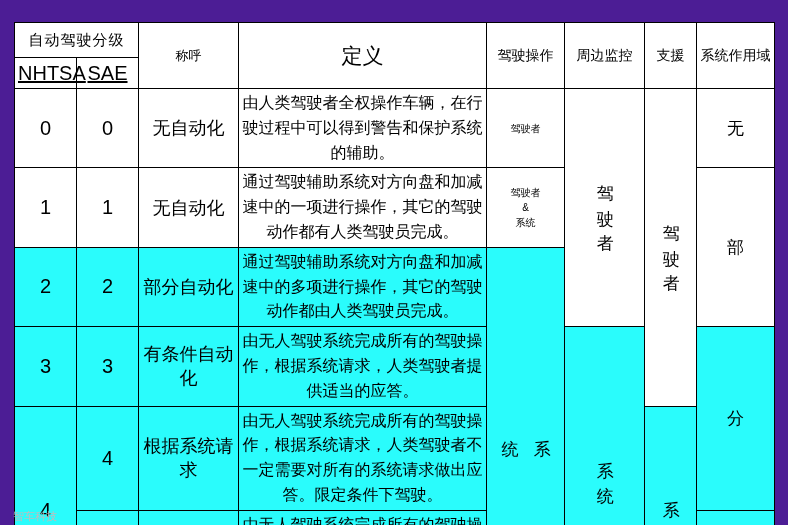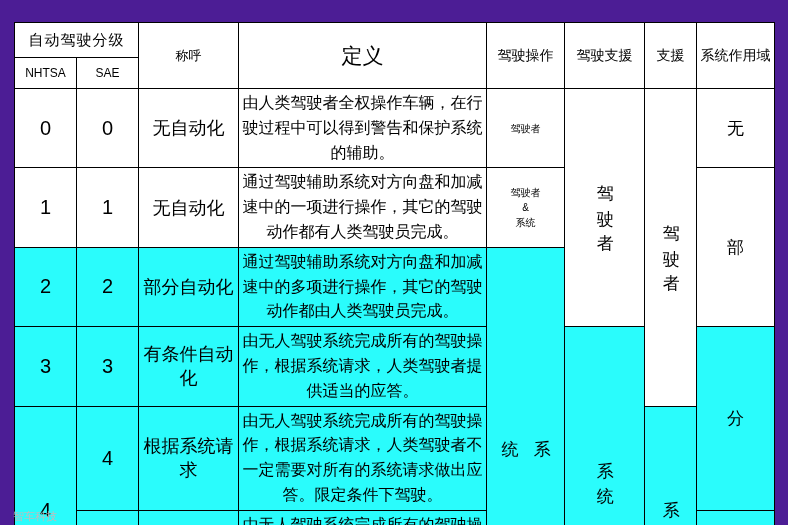--- a/index.html
+++ b/index.html
@@ -44,21 +44,22 @@
   col.c-op    { width: 78px; }
   col.c-mon   { width: 80px; }
   col.c-sup   { width: 52px; }
   col.c-dom   { width: 78px; }
 
   .hdr-group {
     font-size: 15px;
     letter-spacing: 1px;
   }
   .hdr-sub {
-    font-size: 12px;
+    font-size: 20px;
+    text-decoration: underline;
   }
   .hdr-name {
     font-size: 13px;
     font-weight: bold;
   }
   .hdr-def {
     font-size: 21px;
     font-weight: bold;
   }
   .hdr-small {
@@ -129,21 +130,21 @@
         <col class="c-mon">
         <col class="c-sup">
         <col class="c-dom">
     </colgroup>
     <tbody>
       <tr class="row-h1">
         <td colspan="2" class="hdr-group">自动驾驶分级</td>
         <td rowspan="2" class="hdr-name">称呼</td>
         <td rowspan="2" class="hdr-def">定义</td>
         <td rowspan="2" class="hdr-small">驾驶操作</td>
-        <td rowspan="2" class="hdr-small">驾驶支援</td>
+        <td rowspan="2" class="hdr-small">周边监控</td>
         <td rowspan="2" class="hdr-small">支援</td>
         <td rowspan="2" class="hdr-small">系统作用域</td>
       </tr>
       <tr class="row-h2">
         <td class="hdr-sub">NHTSA</td>
         <td class="hdr-sub">SAE</td>
       </tr>
 
       <tr class="r-0">
         <td class="lvl">0</td>

